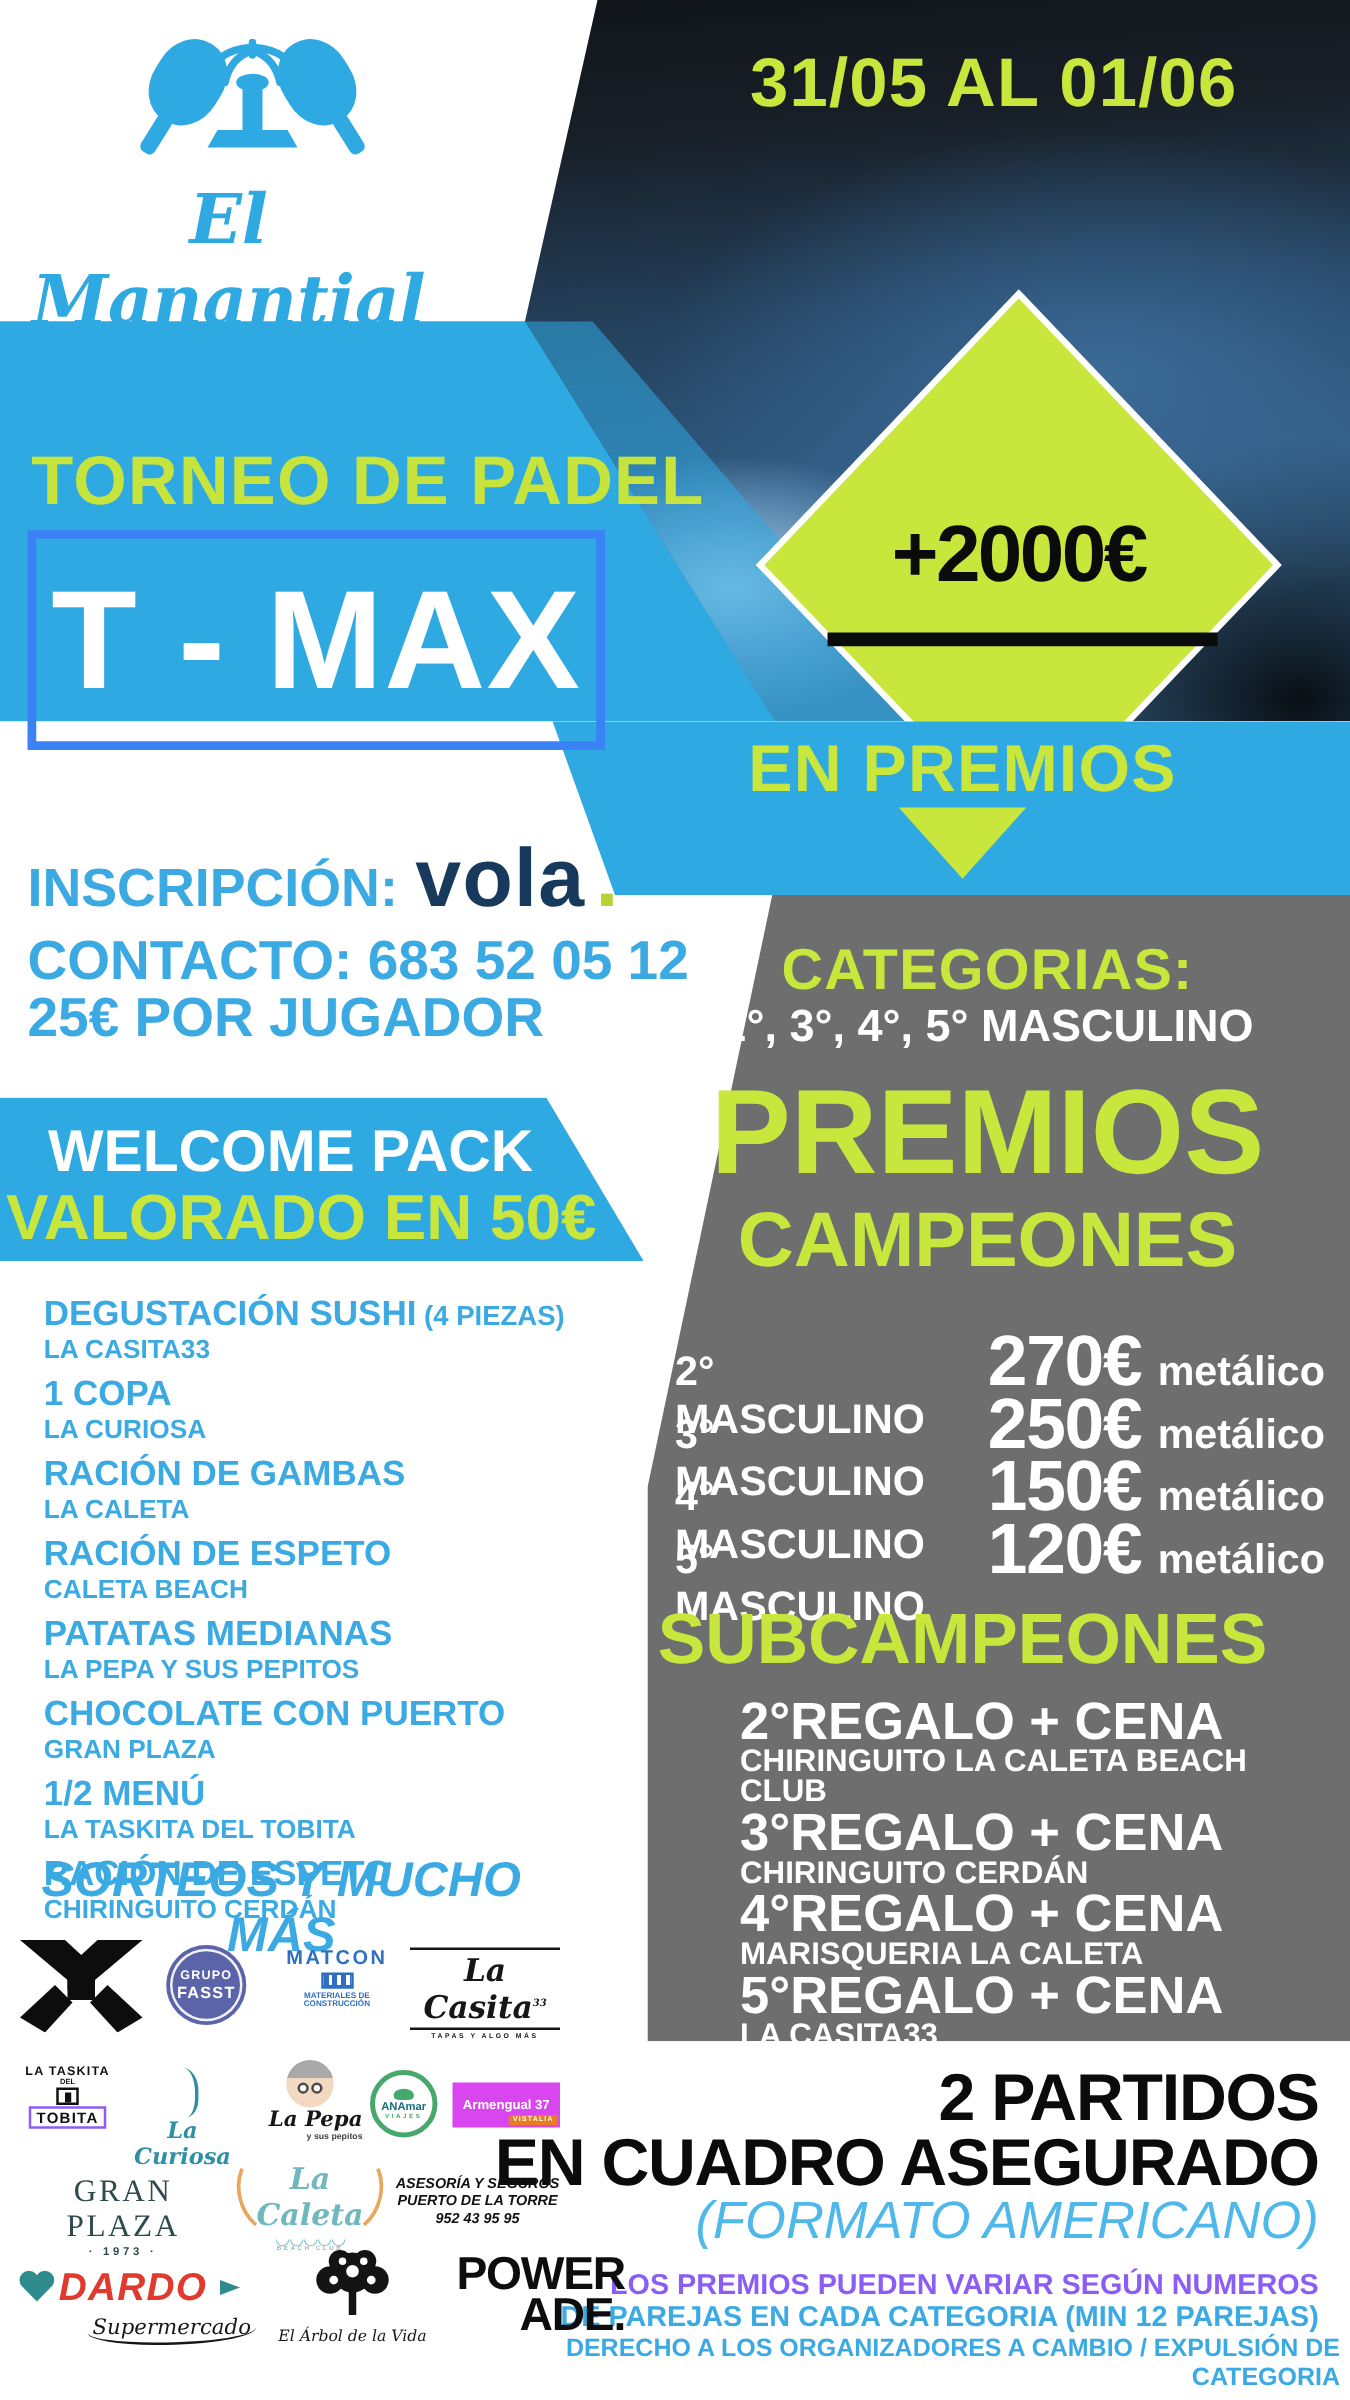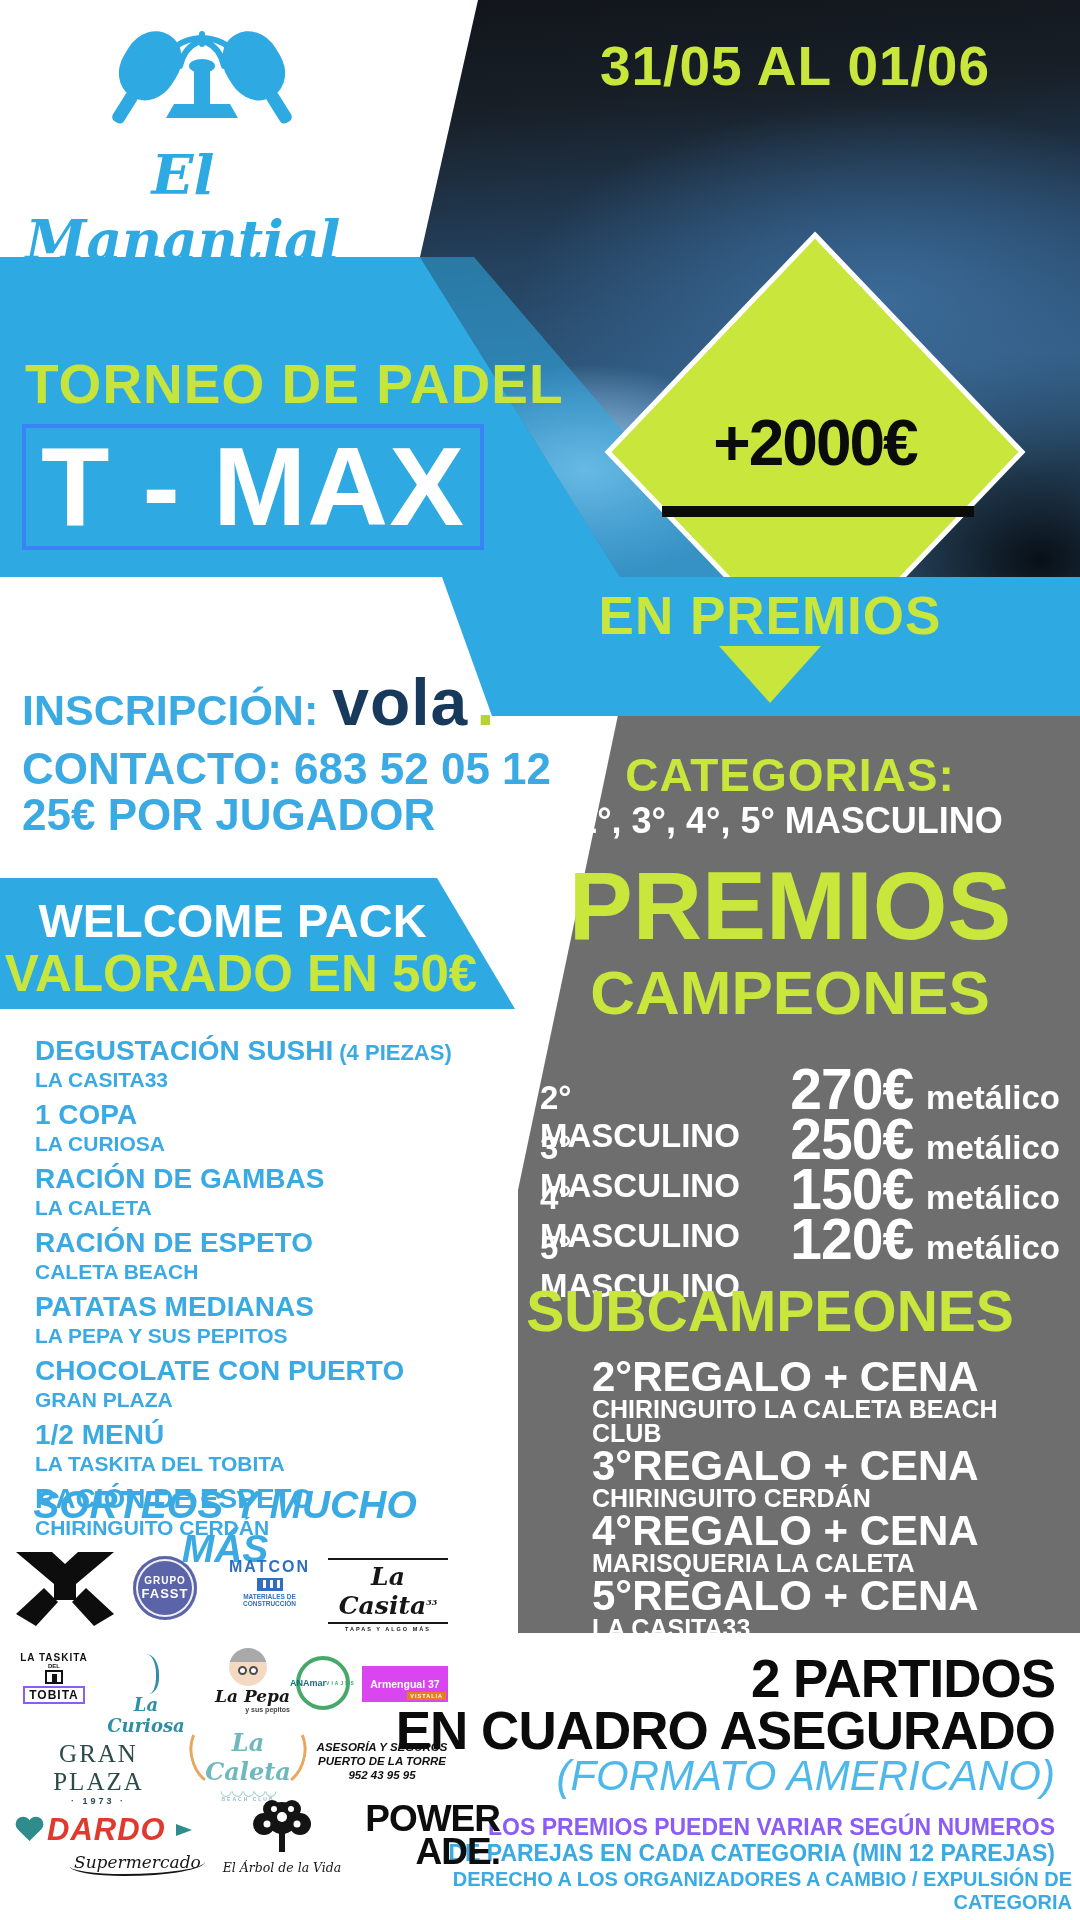--- a/index.html
+++ b/index.html
@@ -51,22 +51,22 @@
   
   .brand-icon{left:82px;top:26px;z-index:10;}
   .brand-name{left:8px;top:142px;width:350px;z-index:10;text-align:center;
     font-family:"DejaVu Serif","Liberation Serif",serif;font-style:italic;font-weight:600;
     font-size:55px;color:#2FA9E2;}
   .event-dates{left:575px;top:34px;width:440px;z-index:10;text-align:center;
     font-size:55px;font-weight:800;color:#C8E63C;letter-spacing:1px;}
 
   
   .kicker{left:25px;top:352px;z-index:10;font-size:55px;font-weight:800;color:#C6E43C;letter-spacing:1px;}
-  .title-box{left:22px;top:424px;width:462px;height:126px;z-index:10;
-    border:4px solid #3b82f6;display:flex;align-items:center;justify-content:center;}
+  .title-box{left:22px;top:424px;width:462px;height:176px;z-index:10;
+    border:7px solid #3b82f6;display:flex;align-items:center;justify-content:center;}
   .title-box span{font-size:112px;font-weight:800;color:#ffffff;letter-spacing:1px;line-height:1;}
 
   
   .reg-line1{left:22px;top:664px;z-index:10;display:flex;align-items:baseline;gap:14px;}
   .reg-label{font-size:43px;font-weight:800;color:#3BAAE3;}
   .vola{font-size:66px;font-weight:800;color:#17395C;letter-spacing:1px;text-align:right;}
   .vola-dot{font-size:66px;font-weight:900;color:#B5D334;margin-left:-6px;}
   .reg-contact{left:22px;top:744px;z-index:10;font-size:44px;font-weight:800;color:#3BAAE3;}
   .reg-fee{left:22px;top:790px;z-index:10;font-size:44px;font-weight:800;color:#3BAAE3;}
 
@@ -144,21 +144,21 @@
   .sp-curiosa{left:96px;top:1654px;width:100px;text-align:center;color:#2F8FA7;}
   .sp-curiosa .face{width:26px;height:40px;margin:0 auto;border-right:3px solid #2F8FA7;border-radius:0 50% 40% 0;}
   .sp-curiosa .n{font-family:"DejaVu Serif","Liberation Serif",serif;font-style:italic;font-size:18px;font-weight:600;}
   .sp-pepa{left:205px;top:1648px;width:85px;text-align:right;}
   .sp-pepa .head{width:38px;height:38px;margin:0 auto;border-radius:50%;
     background:linear-gradient(#A9A9A9 38%,#F3D9C2 38%);display:flex;align-items:center;justify-content:center;gap:2px;}
   .sp-pepa .eye{width:9px;height:9px;border:2px solid #4a4a4a;border-radius:50%;background:#fff;margin-top:6px;}
   .sp-pepa .n{font-family:"DejaVu Serif","Liberation Serif",serif;font-style:italic;font-size:17px;font-weight:700;color:#161616;}
   .sp-pepa .s{font-size:7px;font-weight:600;color:#444;}
   .sp-anamar{left:296px;top:1656px;width:54px;height:54px;border-radius:50%;border:4px solid #47A86B;
-    background:#fff;display:flex;flex-direction:row;align-items:center;justify-content:center;}
+    background:#fff;display:flex;flex-direction:column;align-items:center;justify-content:center;}
   .sp-anamar .frog{width:16px;height:9px;border-radius:50% 50% 30% 30%;background:#47A86B;}
   .sp-anamar .n{font-size:9px;font-weight:900;color:#13707E;}
   .sp-anamar .s{font-size:5px;font-weight:700;letter-spacing:2px;color:#47A86B;}
   .sp-armengual{left:362px;top:1666px;width:86px;height:36px;background:#d946ef;color:#fff;
     display:flex;align-items:center;justify-content:center;position:absolute;}
   .sp-armengual .n{font-size:10.5px;font-weight:700;}
   .sp-armengual .tag{position:absolute;right:2px;bottom:2px;background:#E87C1E;color:#fff;
     font-size:5.5px;font-weight:800;padding:1px 3px;letter-spacing:1px;}
   .sp-granplaza{left:16px;top:1740px;width:165px;text-align:center;color:#2E4B4B;}
   .sp-granplaza .n{font-family:"Liberation Serif","DejaVu Serif",serif;font-size:25px;letter-spacing:2px;font-weight:500;}

